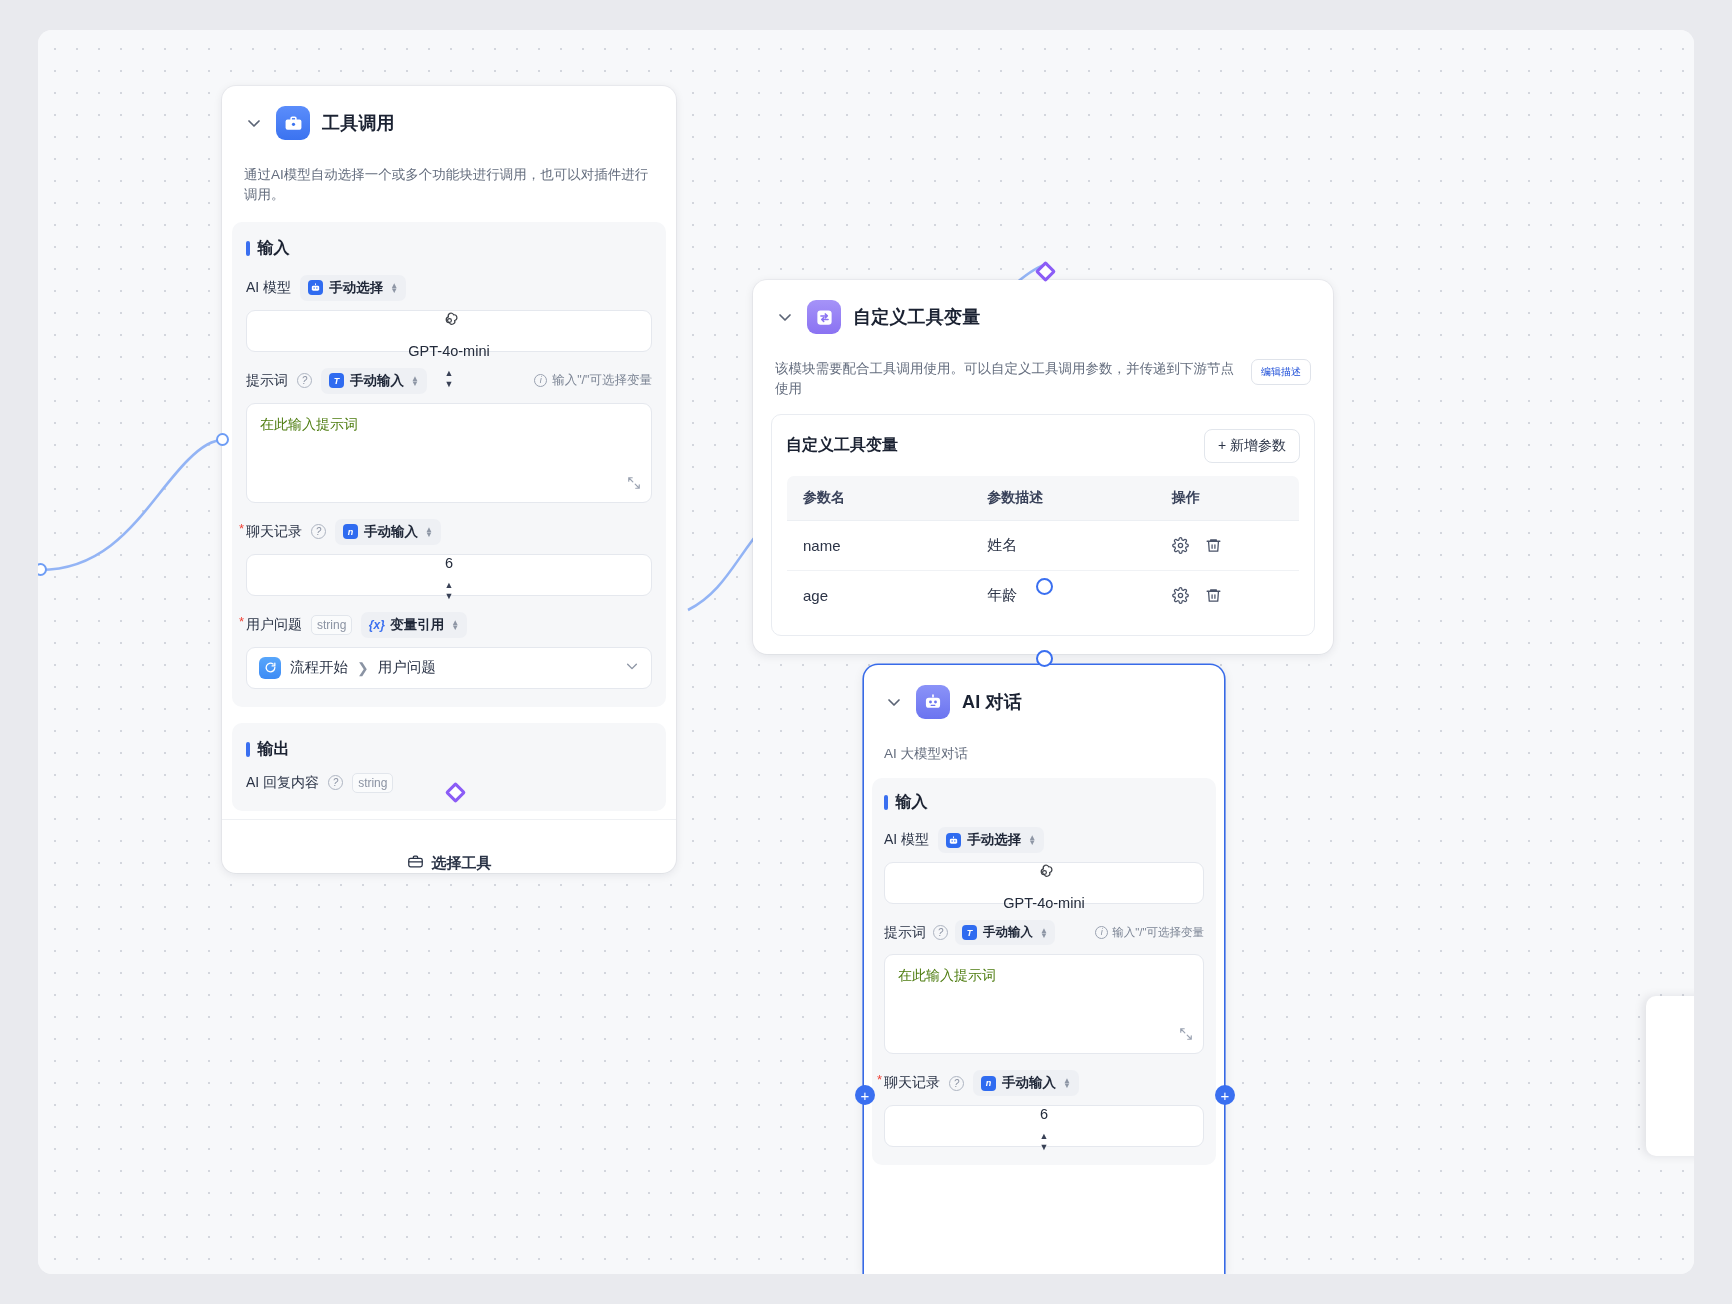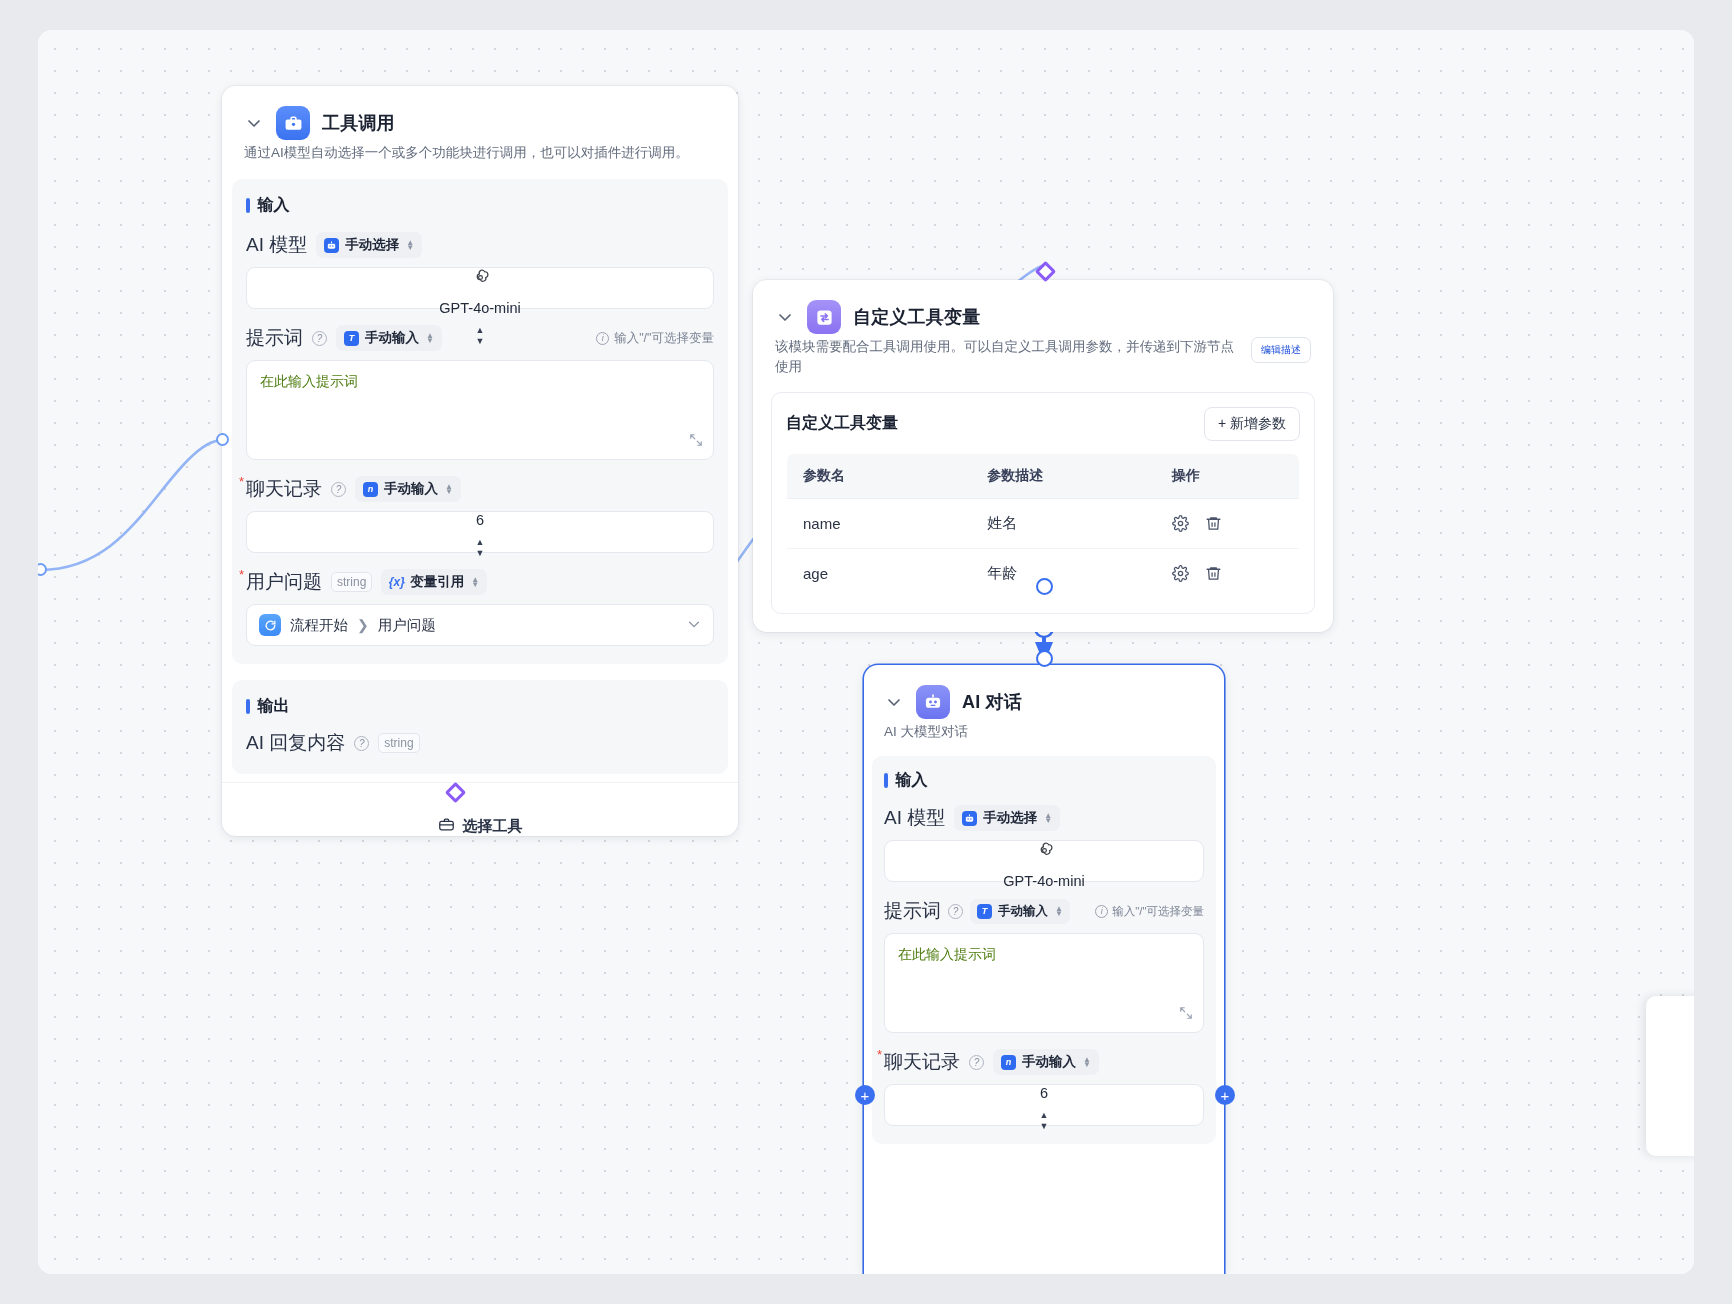--- a/index.html
+++ b/index.html
@@ -65,21 +65,21 @@
   .node-icon {
     width: 34px; height: 34px; border-radius: 9px; flex: none;
     display: flex; align-items: center; justify-content: center;
   }
   .node-icon.blue   { background: linear-gradient(180deg,#5b8dfb,#3b73f0); }
   .node-icon.purple { background: linear-gradient(180deg,#a593f8,#8a72f2); }
   .node-icon.indigo { background: linear-gradient(180deg,#8b93f8,#6b74f0); }
   .node-icon svg { display: block; }
   .node-title { font-size: 18px; font-weight: 700; color: #1b2232; letter-spacing: .2px; }
   .node-desc {
-    margin-top: 3px; font-size: 13.5px; color: #646d7e; line-height: 1.5;
+    margin-top: 25px; font-size: 13.5px; color: #646d7e; line-height: 1.5;
     display: flex; align-items: flex-start; gap: 8px;
   }
   .node-desc .txt { flex: 1; }
 
   .btn-outline {
     flex: none;
     border: 1px solid #dfe3ea; background: #fff; border-radius: 7px;
     font-size: 10px; color: #1d4ed8; padding: 5px 9px; cursor: pointer;
     white-space: nowrap;
     font-family: inherit;
@@ -99,21 +99,21 @@
   }
   .sec-bar { width: 3.5px; height: 15px; border-radius: 2px; background: #3a6ff0; display:block; }
 
   .field { margin-bottom: 16px; }
   .field:last-child { margin-bottom: 0; }
   .field-row {
     display: flex; align-items: center; gap: 9px; margin-bottom: 9px;
     flex-wrap: nowrap;
   }
   .label {
-    font-size: 19px; color: #2a3346; font-weight: 500; white-space: nowrap;
+    font-size: 14px; color: #2a3346; font-weight: 500; white-space: nowrap;
     position: relative;
   }
   .req::before {
     content: "*"; color: #f04438; position: absolute; left: -7px; top: -2px; font-size: 13px;
   }
   .qmark {
     width: 15px; height: 15px; border-radius: 50%;
     border: 1.2px solid #aeb5c2; color: #8b93a3;
     font-size: 10px; line-height: 13px; text-align: center; flex: none;
     font-family: "Liberation Sans", sans-serif;
@@ -266,21 +266,21 @@
 
     <div class="handle" style="left:-4px; top:533px;"></div>
     <div class="handle" style="left:178px; top:403px;"></div>
     <div class="diamond" style="left:1000px; top:234px;"></div>
     <div class="diamond" style="left:410px; top:755px;"></div>
     <div class="handle big" style="left:998px; top:548px;"></div>
     <div class="handle big" style="left:998px; top:620px;"></div>
     <div class="plus-handle" style="left:817px; top:1055px;">+</div>
     <div class="plus-handle" style="left:1177px; top:1055px;">+</div>
 
-    <div class="node" style="left:184px; top:56px; width:516px;">
+    <div class="node" style="left:184px; top:56px; width:454px;">
       <div class="node-head">
         <div class="node-title-row">
           <span class="chev">
             <svg width="16" height="16" viewBox="0 0 16 16">
                 <path d="M3 6l5 5 5-5" fill="none" stroke="currentColor" stroke-width="1.7" stroke-linecap="round" stroke-linejoin="round"></path>
               </svg>
           </span>
           <span class="node-icon blue">
             <svg width="19" height="19" viewBox="0 0 24 24" fill="none" stroke="#fff" stroke-width="2" stroke-linecap="round" stroke-linejoin="round">
               <rect x="2" y="7" width="20" height="13" rx="2.5" fill="#fff" stroke="none"></rect>

